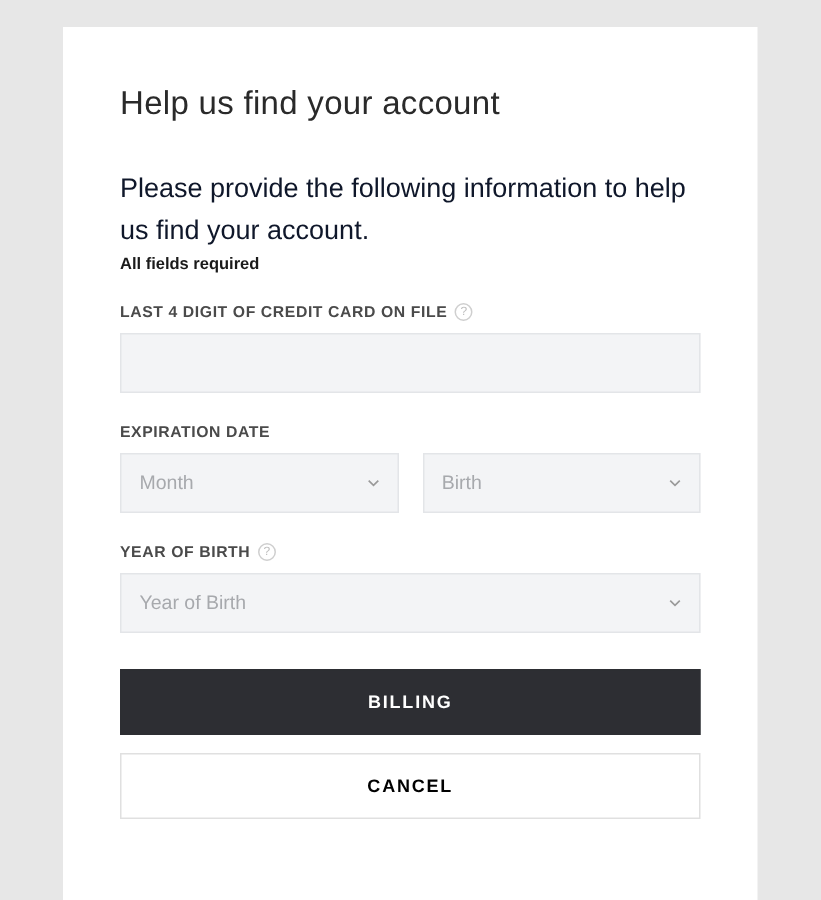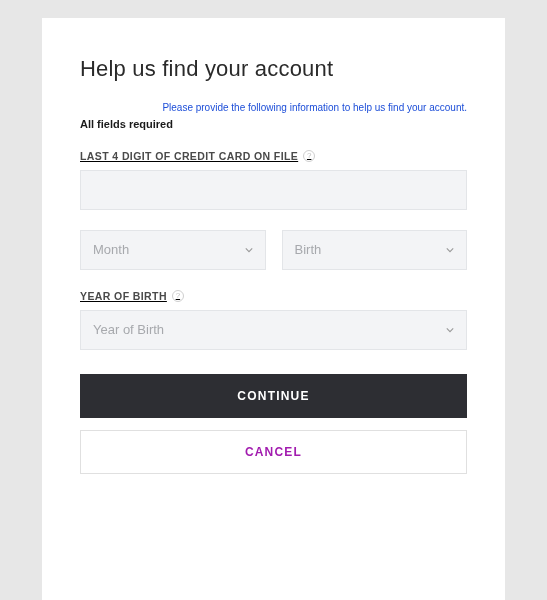--- a/index.html
+++ b/index.html
@@ -13,43 +13,41 @@
     }
     .card {
       background: #fff;
       padding: 38px 38px 30px 38px;
       min-height: 582px;
     }
     .title {
       font-size: 22px;
       font-weight: 400;
       color: #2a2a2a;
-      margin-bottom: 18px;
+      margin-bottom: 30px;
       letter-spacing: 0.2px;
     }
     .desc {
-      font-size: 10px;
-      color: #1d4ed8;
+      font-size: 18px;
+      color: #0f172a;
       line-height: 1.55;
       margin-bottom: 2px;
-      text-align: right;
     }
     .req {
       font-size: 11px;
       color: #1a1a1a;
       font-weight: 600;
       margin-bottom: 20px;
     }
     .field { margin-bottom: 20px; }
     .label-row {
       display: flex;
       align-items: center;
       gap: 5px;
       margin-bottom: 8px;
-      text-decoration: underline;
     }
     .label {
       font-size: 10.5px;
       font-weight: 700;
       letter-spacing: 0.4px;
       color: #4a4a4a;
       text-transform: uppercase;
     }
     .help {
       width: 12px;
@@ -106,21 +104,21 @@
       margin-top: 12px;
     }
     .btn-primary {
       background: #2d2e33;
       color: #fff;
       border-color: #2d2e33;
       margin-top: 24px;
     }
     .btn-secondary {
       background: #fff;
-      color: #a21caf;
+      color: #000000;
     }
   </style>
 </head>
 <body>
 
 <div class="card">
 
   <h1 class="title">Help us find your account</h1>
 
   <p class="desc">Please provide the following information to help us find your account.</p>
@@ -128,20 +126,23 @@
 
   <div class="field">
     <div class="label-row">
       <span class="label">LAST 4 DIGIT OF CREDIT CARD ON FILE</span>
       <span class="help">?</span>
     </div>
     <input class="input" type="text" value="" style="">
   </div>
 
   <div class="field">
+    <div class="label-row">
+      <span class="label">EXPIRATION DATE</span>
+    </div>
     <div class="row">
       <div class="select">
         <span>Month</span>
         <span class="chev">
           <svg viewBox="0 0 10 10">
               <path d="M1 3 L5 7 L9 3" fill="none" stroke="#9a9a9a" stroke-width="1.4"></path>
             </svg>
         </span>
       </div>
       <div class="select">
@@ -165,20 +166,20 @@
       <span>Year of Birth</span>
       <span class="chev">
         <svg viewBox="0 0 10 10">
             <path d="M1 3 L5 7 L9 3" fill="none" stroke="#9a9a9a" stroke-width="1.4"></path>
           </svg>
       </span>
     </div>
   </div>
 
   <div class="btn btn-primary">
-    <span>CONTINUE</span>
+    <span>BILLING</span>
   </div>
 
   <div class="btn btn-secondary">
     <span>CANCEL</span>
   </div>
 
 </div>
 
 </body></html>

